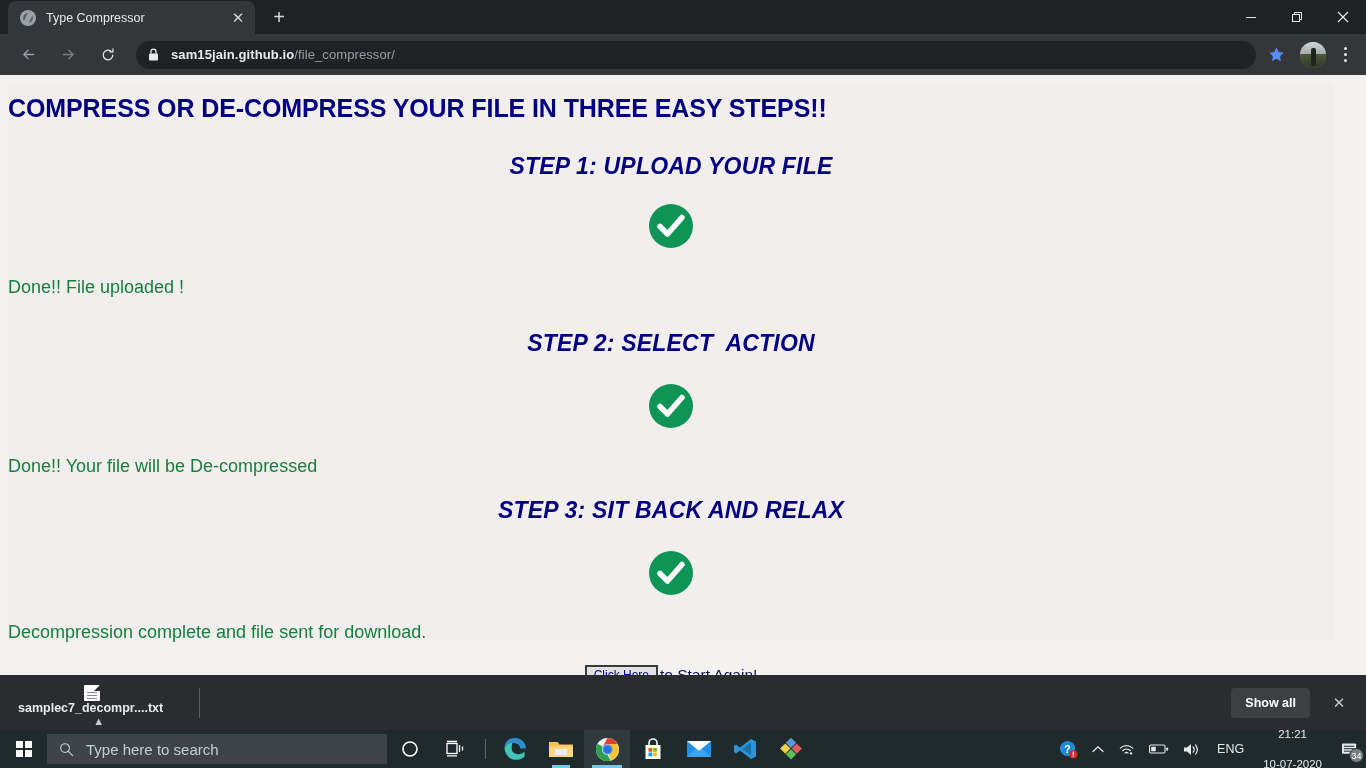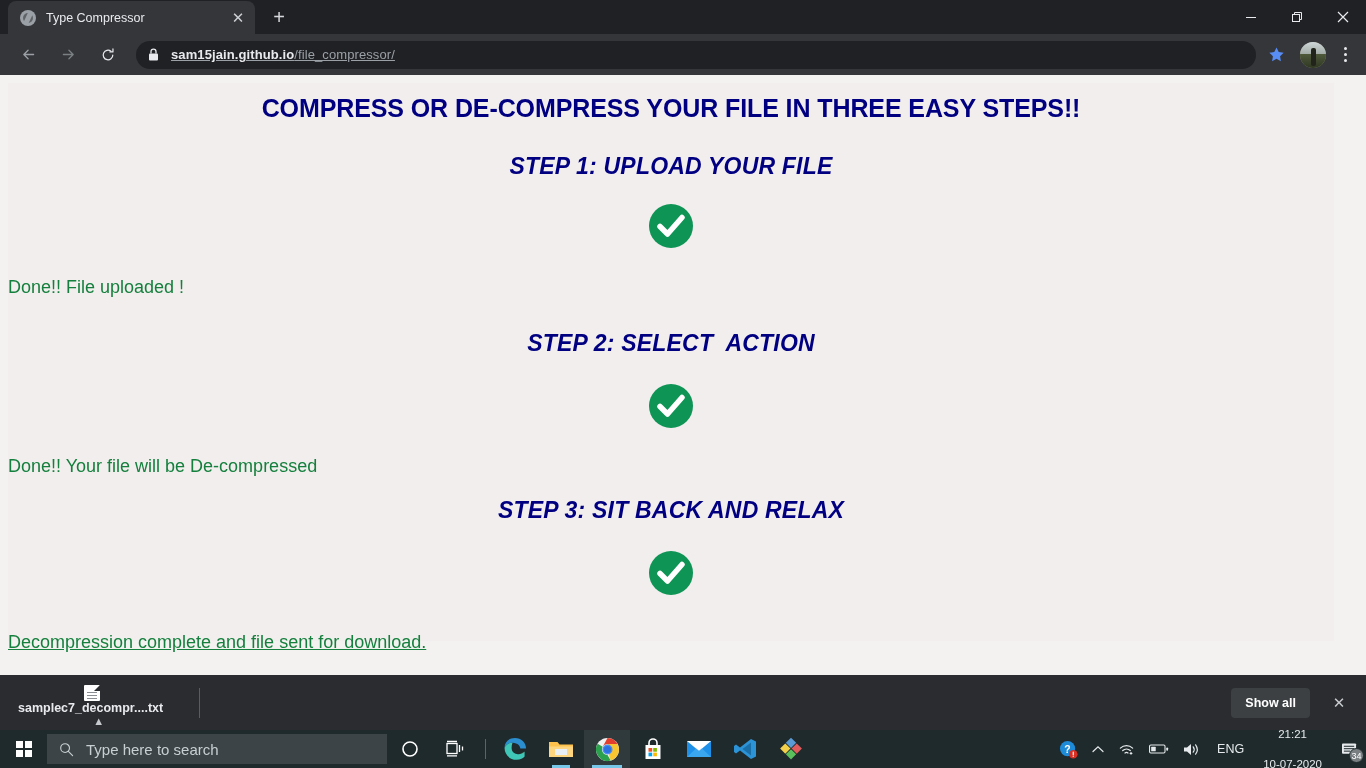--- a/index.html
+++ b/index.html
@@ -125,21 +125,20 @@
     margin: 0 6px 0 8px;
     padding: 0 12px;
     cursor: text;
   }
   .lock-icon { margin-right: 12px; display: flex; align-items: center; }
   .url-text {
     font-size: 13px;
     color: #9aa0a6;
     letter-spacing: .1px;
     white-space: nowrap;
-    text-decoration: underline;
   }
   .url-domain { color: #e8eaed; font-weight: 600; }
   .star-btn {
     width: 28px; height: 28px;
     display: flex; align-items: center; justify-content: center;
     margin-right: 4px;
     cursor: pointer;
   }
   .avatar-btn {
     width: 26px; height: 26px;
@@ -189,21 +188,21 @@
     overflow: hidden;
   }
   .page-body {
     position: absolute;
     left: 8px; top: 8px;
     width: 1326px; height: 558px;
     background: #F2EEEE;
   }
 
   h1.page-title {
-    text-align: center;
+    text-align: left;
     color: #000080;
     font-family: "Liberation Sans", sans-serif;
     font-size: 25px;
     font-weight: bold;
     letter-spacing: -0.1px;
     margin-top: 11px;
   }
   h2.step-title {
     text-align: center;
     color: #000080;
@@ -223,21 +222,21 @@
   .check-3 { margin-top: 26px; }
   .check-icon { display: inline-block; }
 
   p.status-text {
     text-align: left;
     color: #15803d;
     font-size: 18px;
   }
   .status-1 { margin-top: 24px; }
   .status-2 { margin-top: 23px; }
-  .status-3 { margin-top: 32px; text-decoration: underline; }
+  .status-3 { margin-top: 22px; }
 
   .restart-row {
     text-align: center;
     margin-top: 22px;
     color: #0E0E52;
     font-size: 15.5px;
   }
   .restart-btn {
     font-family: "Liberation Sans", sans-serif;
     font-size: 12px;

